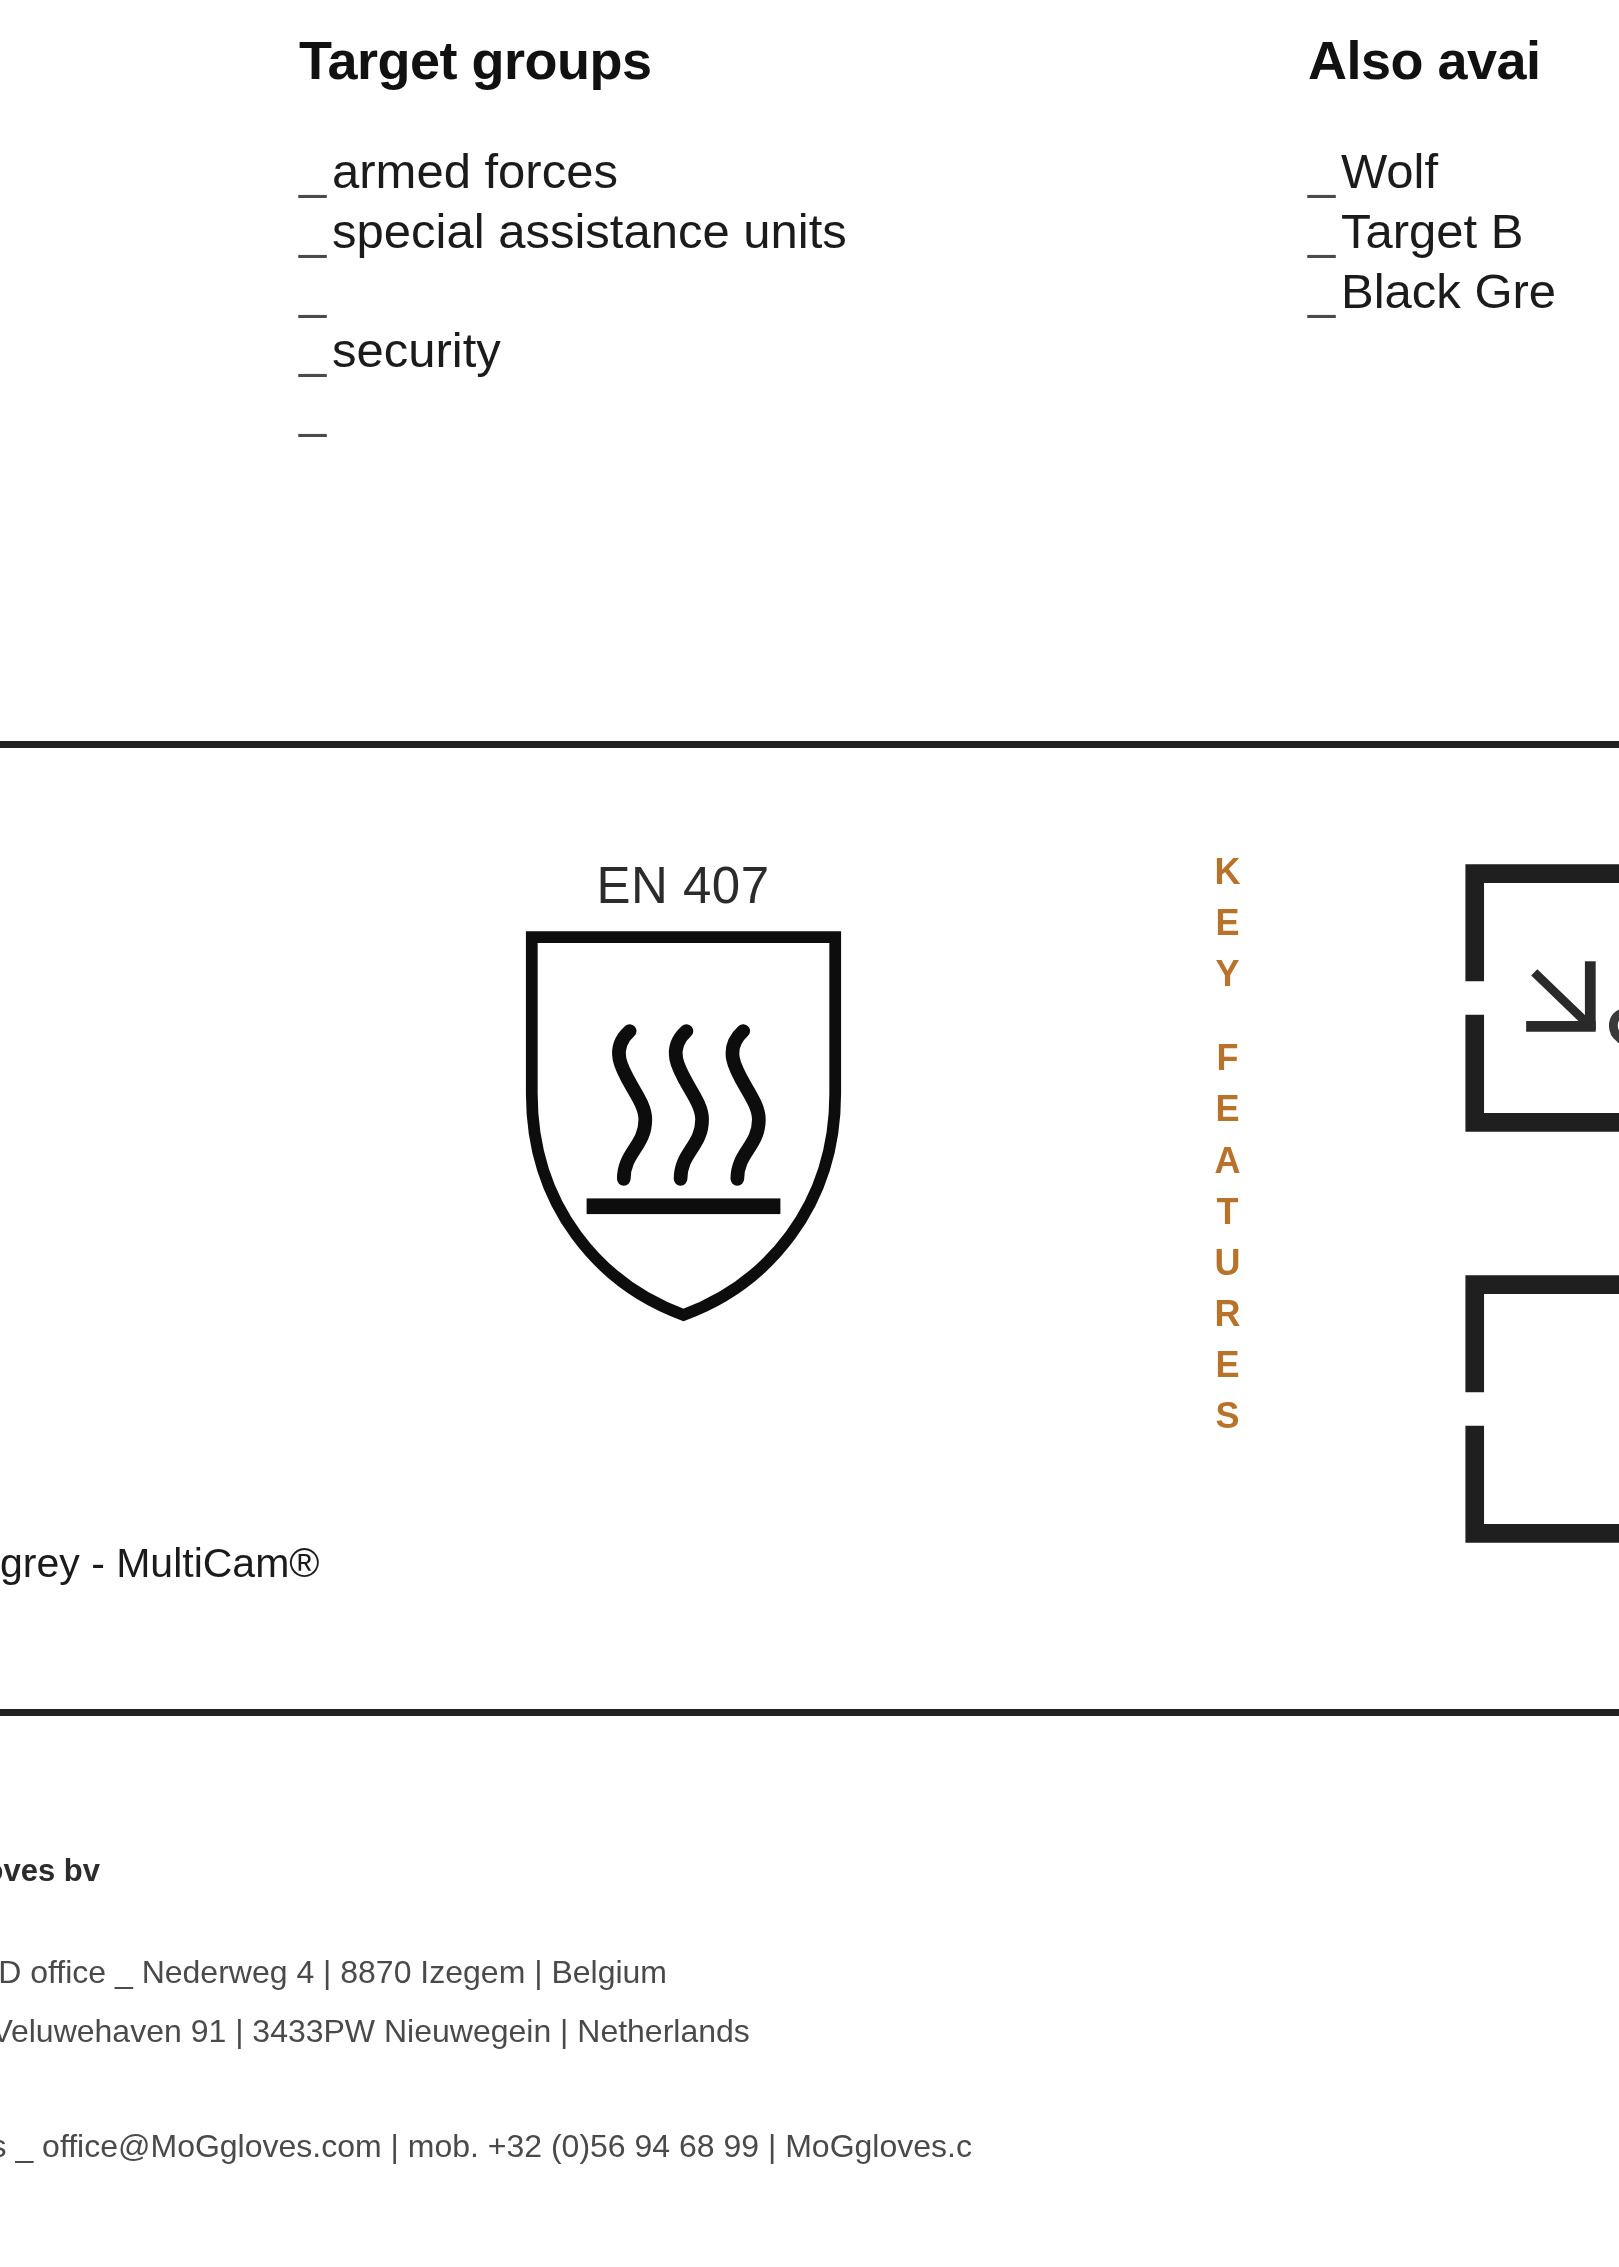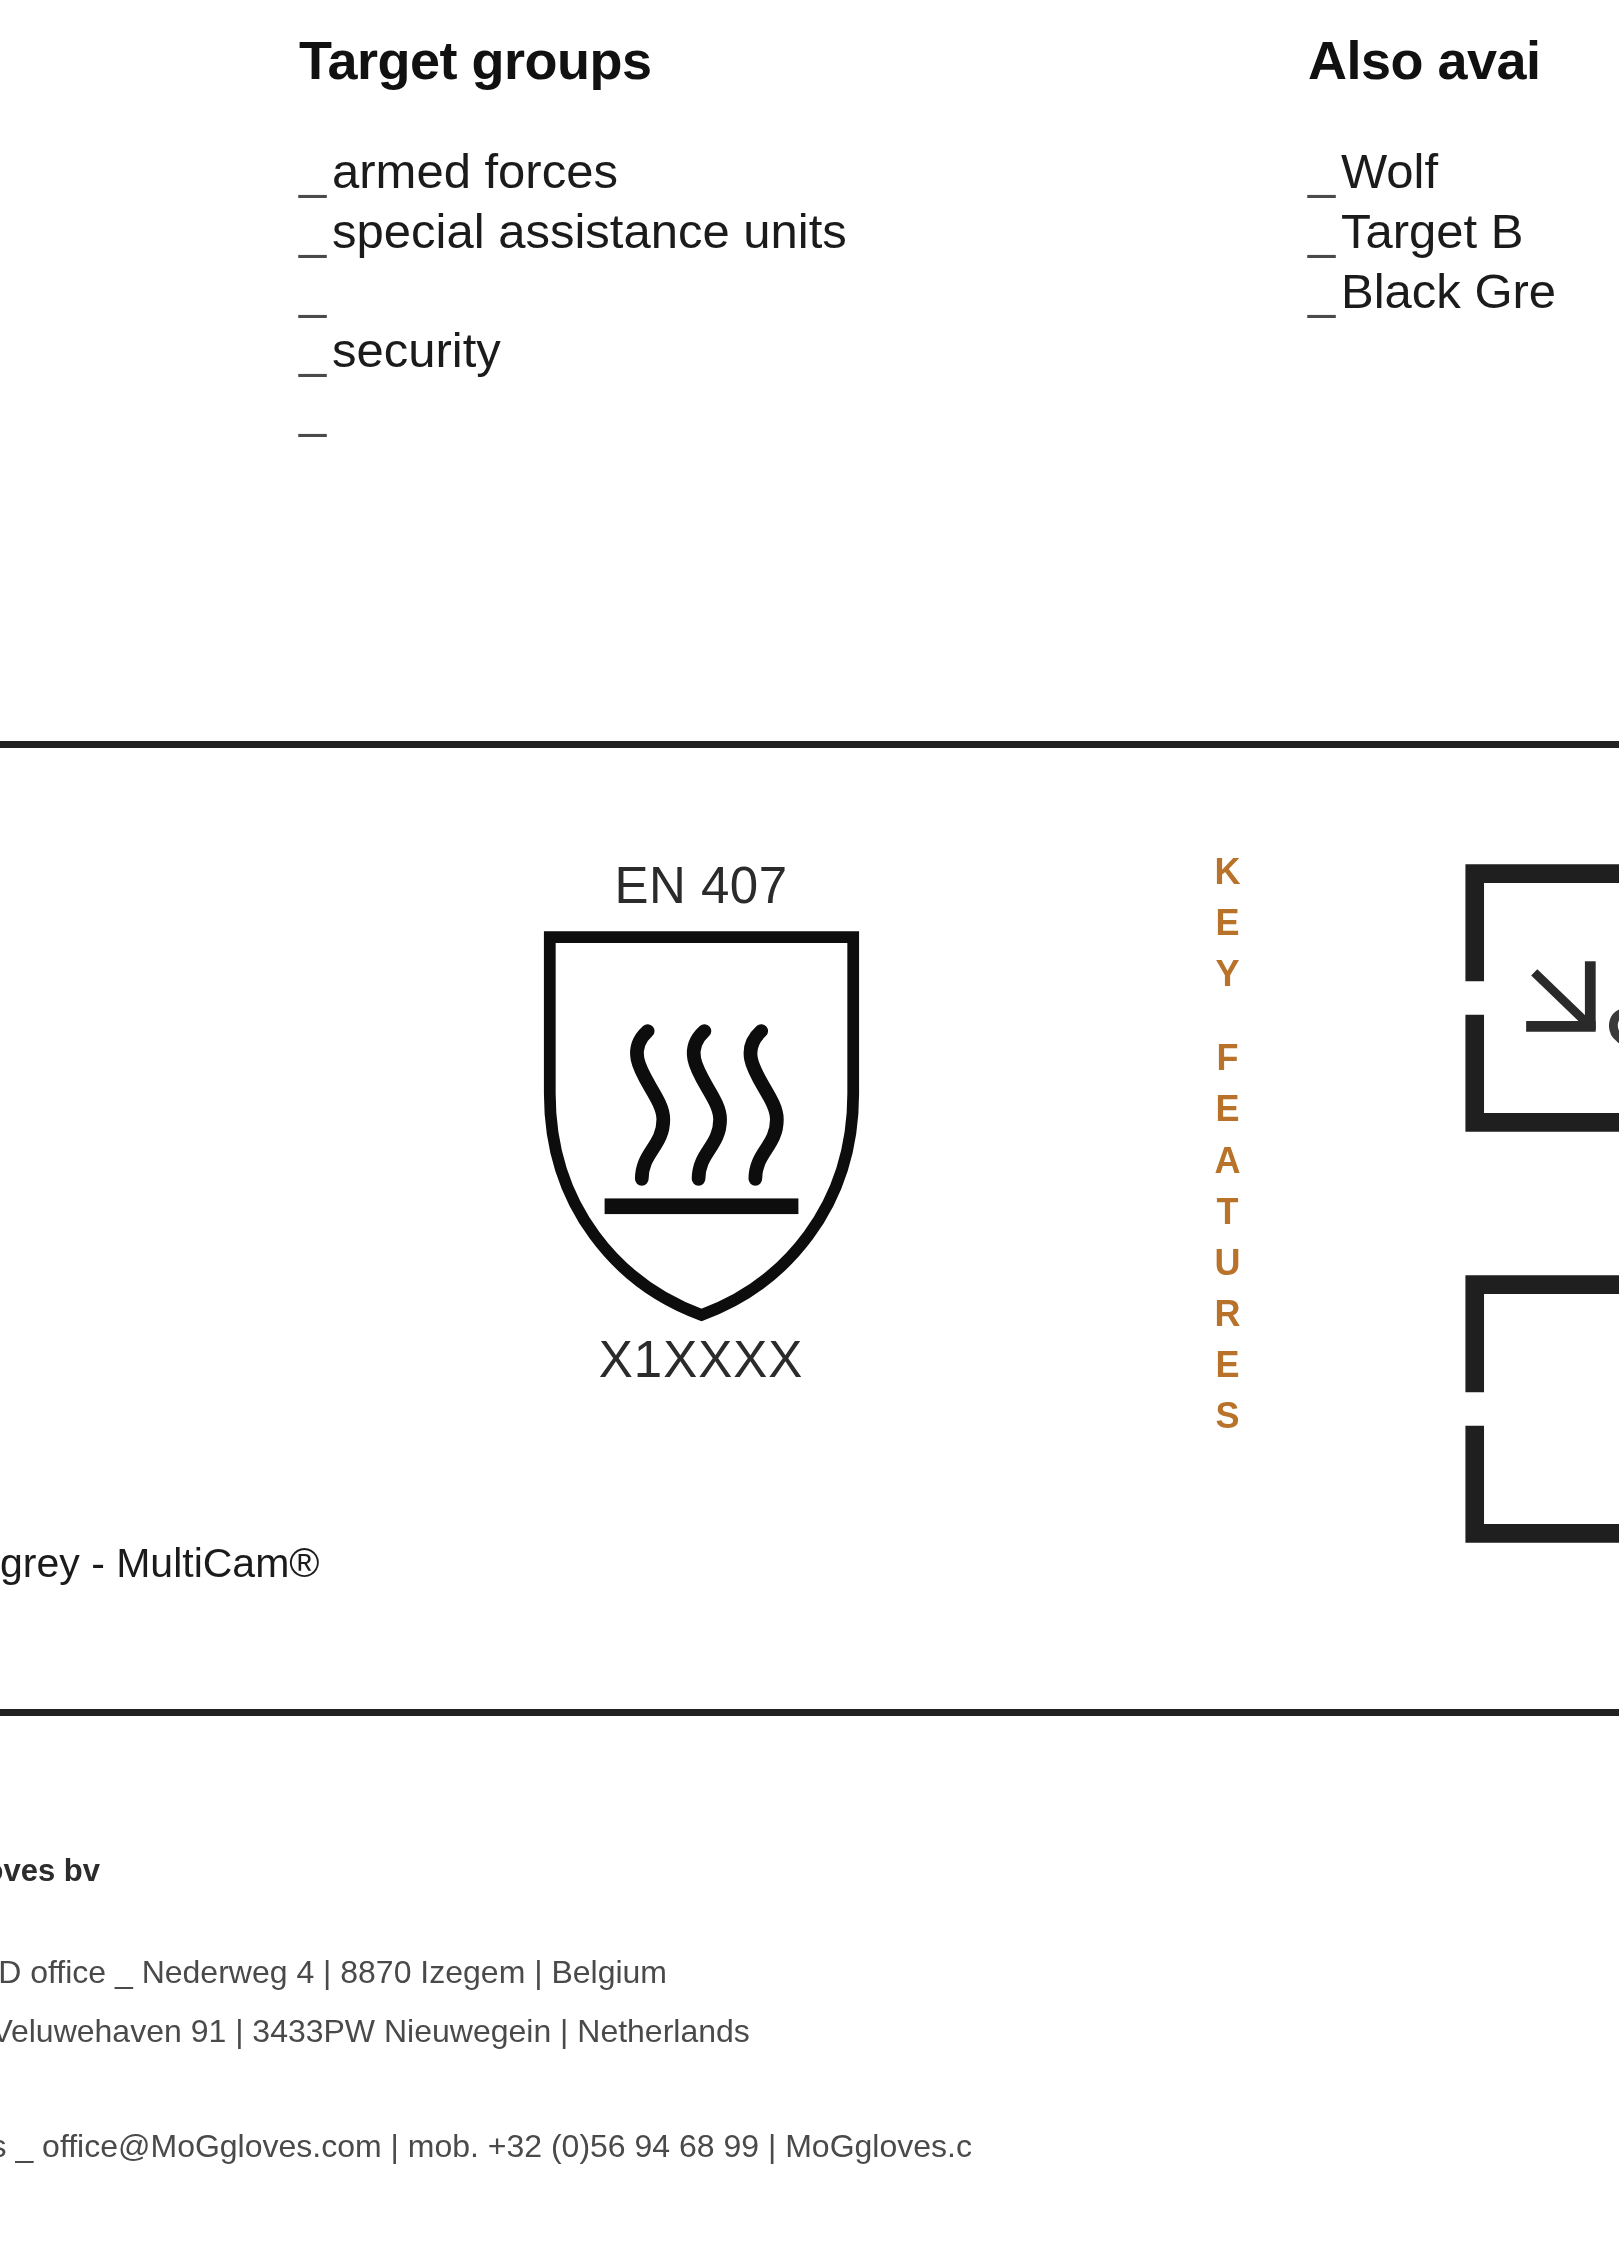--- a/index.html
+++ b/index.html
@@ -84,21 +84,21 @@
     width: 1619px;
     height: 962px;
   }
 
   .norm-block {
     position: absolute;
     top: 108px;
     text-align: center;
   }
   .norm-en388 { left: 54px;  width: 392px; }
-  .norm-en407 { left: 505px; width: 392px; }
+  .norm-en407 { left: 487px; width: 392px; }
 
   .norm-title {
     font-size: 51px;
     color: #2b2b2b;
     letter-spacing: 0.5px;
     margin-bottom: 11.8px;
     white-space: nowrap;
   }
   .norm-code {
     font-size: 51px;
@@ -251,21 +251,20 @@
       <div class="shield-wrap">
         <svg class="shield-svg" width="323" height="397" viewBox="0 0 330 405" aria-hidden="true">
           <path d="M10 10 H320 V170 C320 285 250 365 165 396 C80 365 10 285 10 170 Z" fill="none" stroke="#0d0d0d" stroke-width="12" stroke-linejoin="miter"></path>
 
           <path d="M110 106 C78 135 126 168 126 196 C126 224 104 230 104 257" fill="none" stroke="#0d0d0d" stroke-width="14" stroke-linecap="round"></path>
           <path d="M168 106 C136 135 184 168 184 196 C184 224 162 230 162 257" fill="none" stroke="#0d0d0d" stroke-width="14" stroke-linecap="round"></path>
           <path d="M226 106 C194 135 242 168 242 196 C242 224 220 230 220 257" fill="none" stroke="#0d0d0d" stroke-width="14" stroke-linecap="round"></path>
           <rect x="66" y="277" width="198" height="16" fill="#0d0d0d"></rect>
         </svg>
       </div>
-      <div class="norm-code">X1XXXX</div>
     </div>
 
     <div class="variant-line">grey - MultiCam®</div>
 
     <div class="key-features">
       <span class="kf-letter">K</span>
       <span class="kf-letter">E</span>
       <span class="kf-letter">Y</span>
       <span class="kf-gap"></span>
       <span class="kf-letter">F</span>

